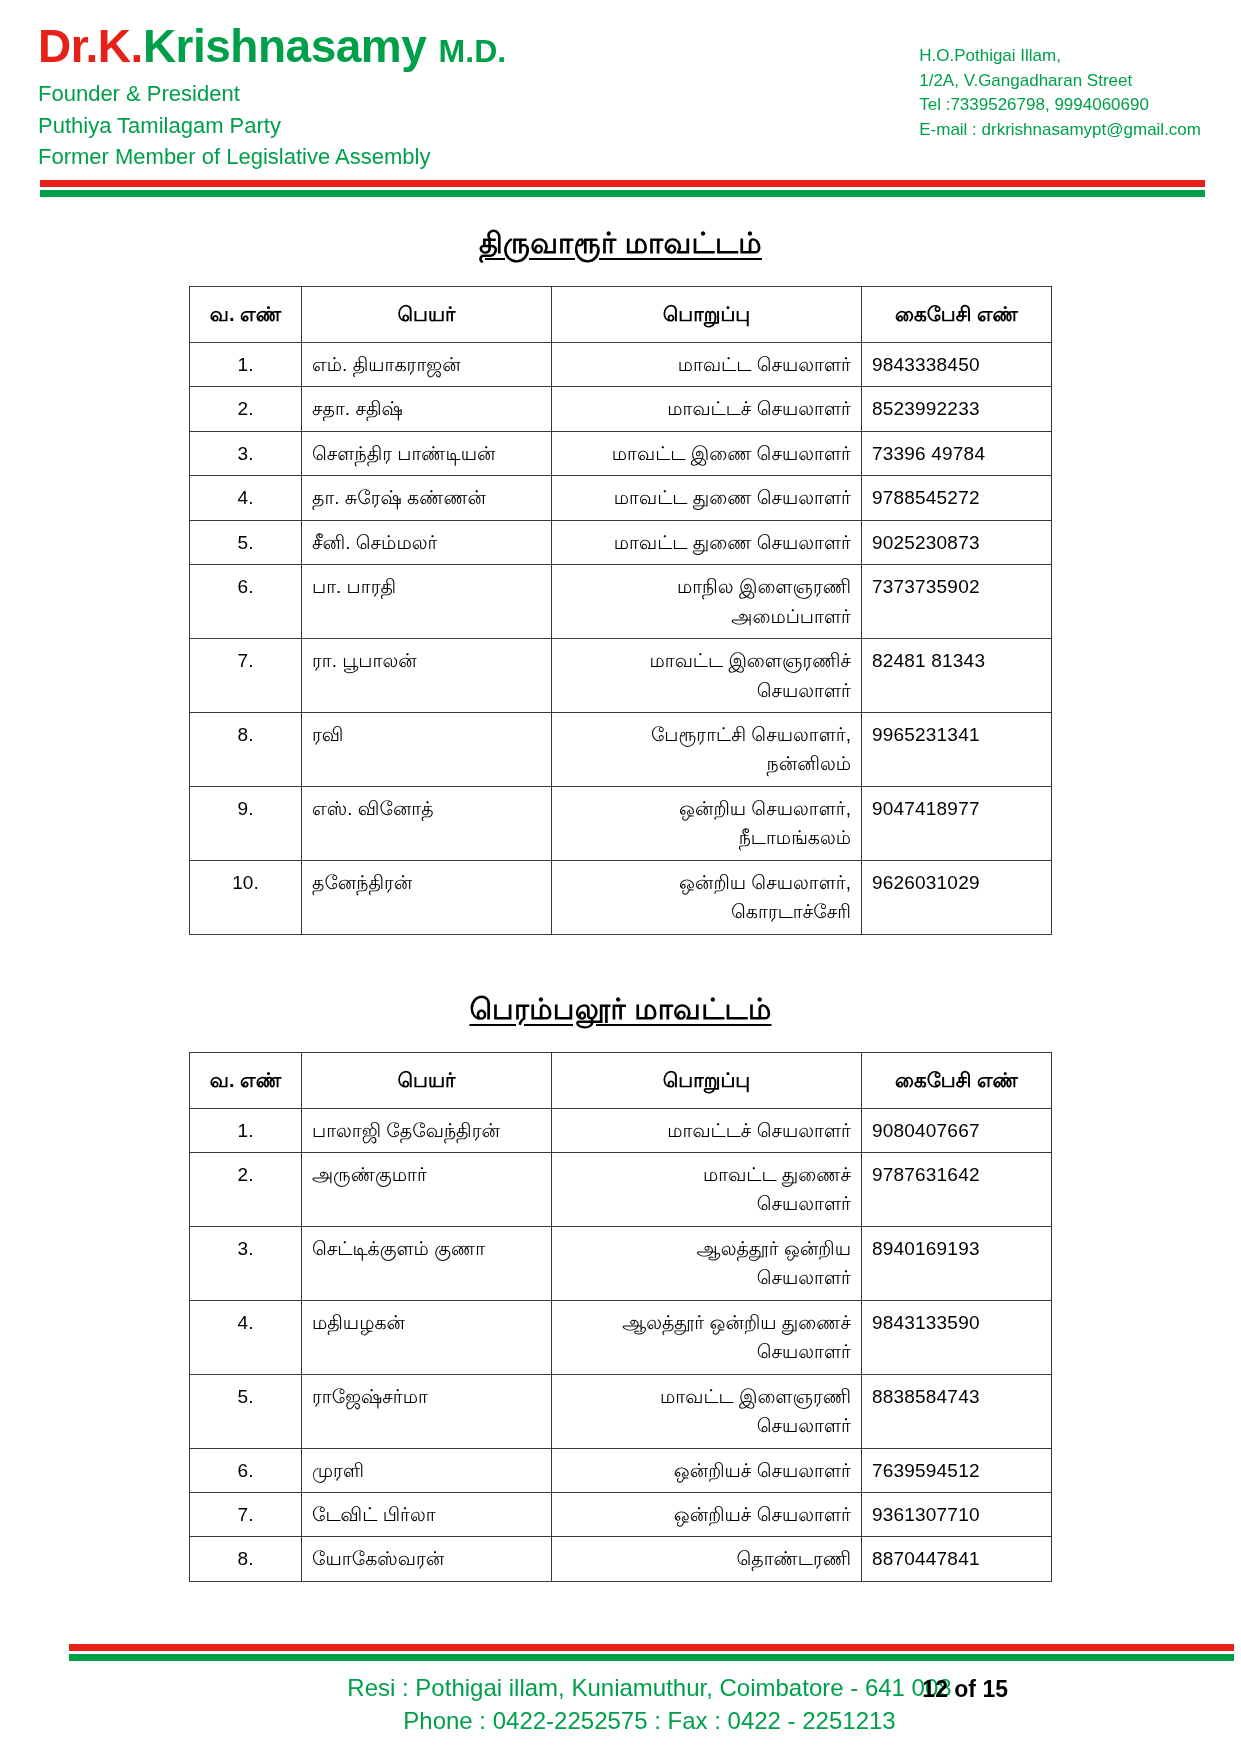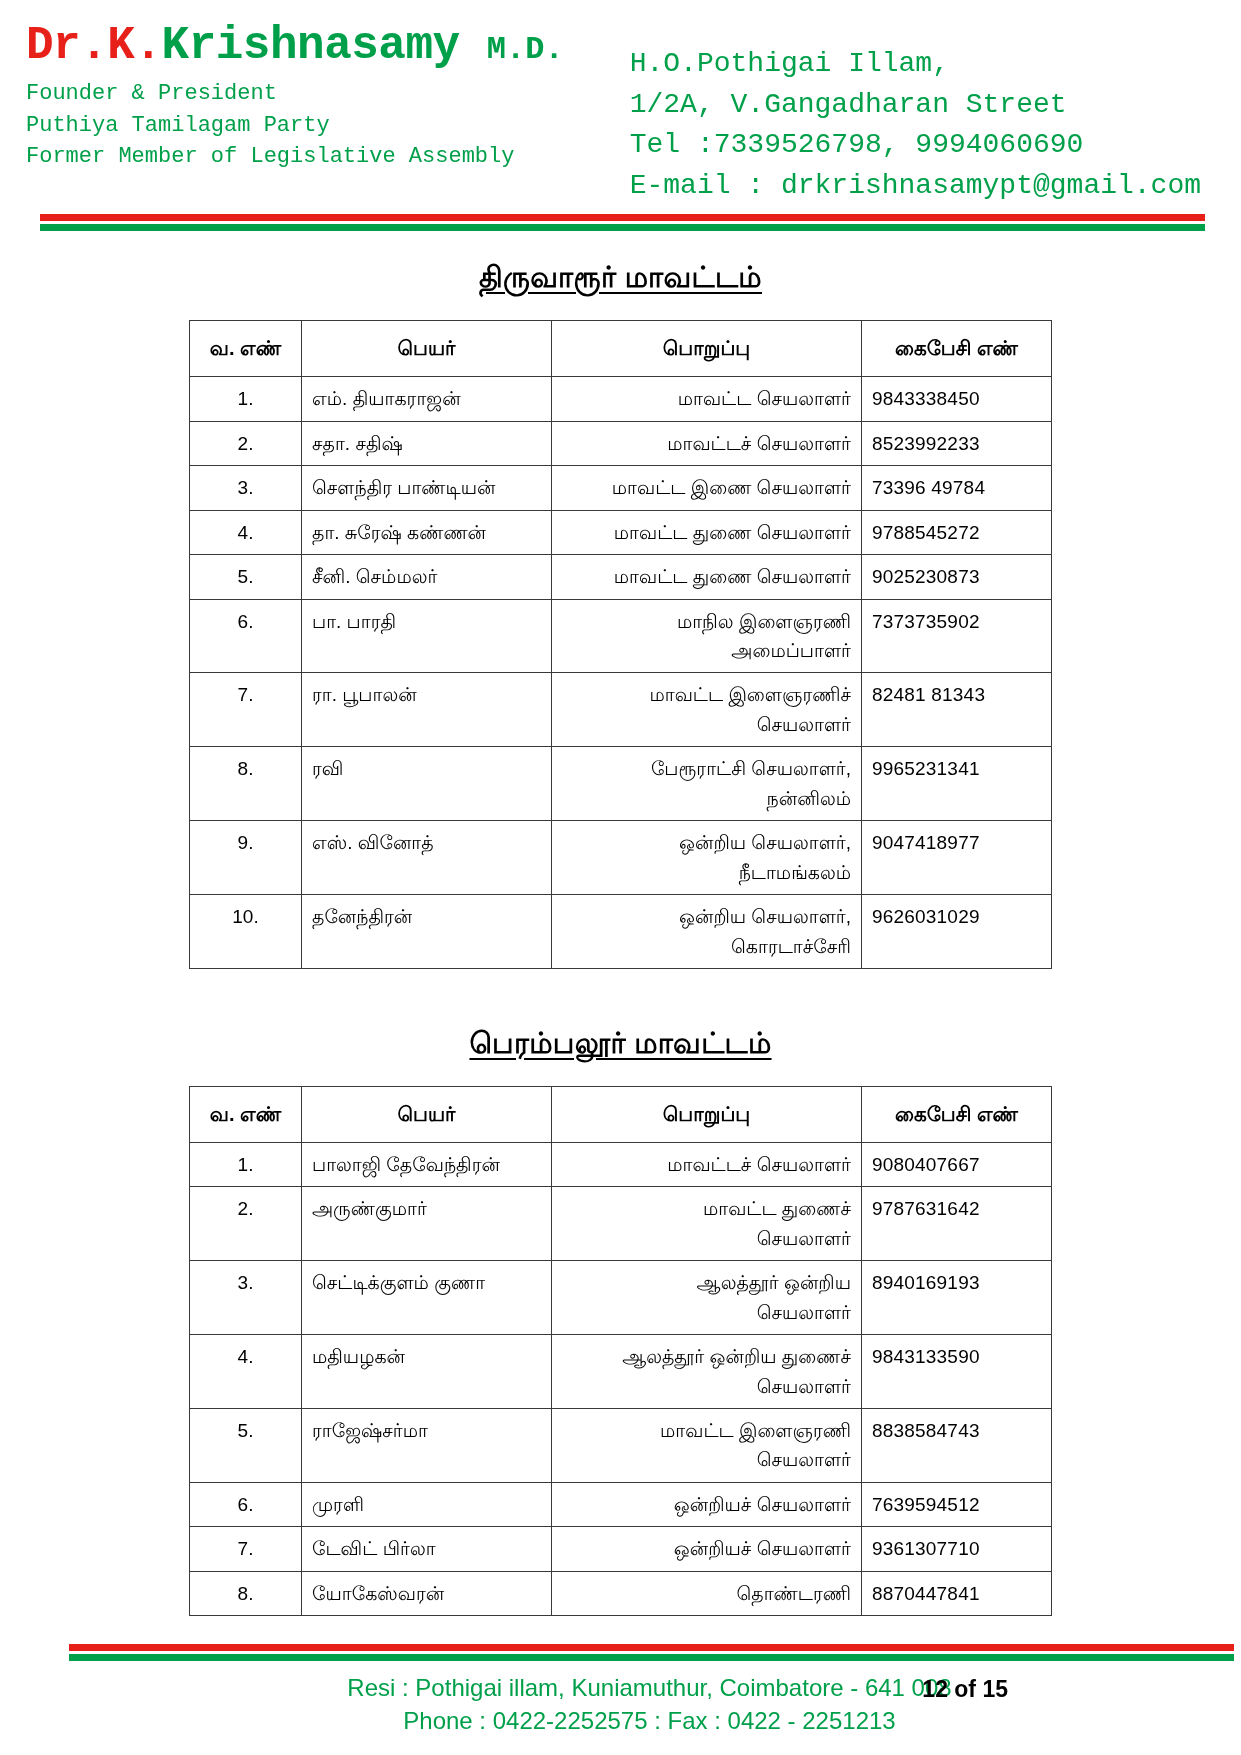--- a/index.html
+++ b/index.html
@@ -21,23 +21,22 @@
     height: 1755px;
     position: relative;
     box-sizing: border-box;
   }
 
   
   .letterhead {
     display: flex;
     justify-content: space-between;
     align-items: flex-start;
-    padding: 22px 30px 0 26px;
+    padding: 22px 30px 0 38px;
     box-sizing: border-box;
-    font-family: Liberation Mono, monospace;
   }
   .lh-left { flex: 0 0 auto; }
   .lh-right {
     flex: 0 0 auto;
     padding-top: 22px;
     padding-right: 10px;
   }
   .doctor-name {
     font-size: 46px;
     font-weight: bold;
@@ -55,21 +54,21 @@
   }
   .lh-sub {
     color: #00a04a;
     font-size: 22px;
     line-height: 1.42;
     margin-top: 8px;
     white-space: nowrap;
   }
   .lh-addr {
     color: #00a04a;
-    font-size: 28px;
+    font-size: 17px;
     line-height: 1.45;
     white-space: nowrap;
     text-align: left;
   }
 
   
   .rule-wrap {
     margin: 8px 36px 0 40px;
   }
   .rule-red {

